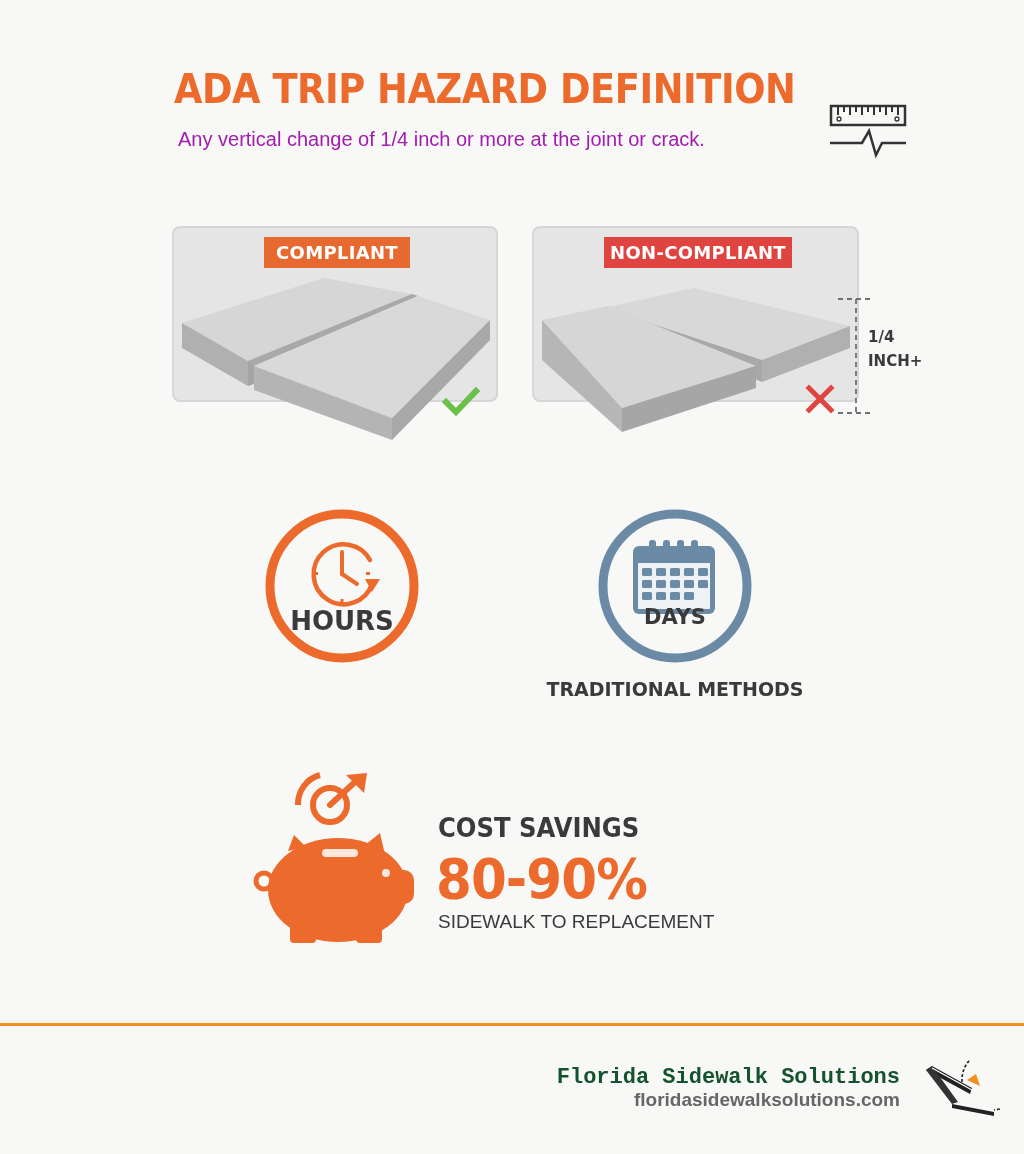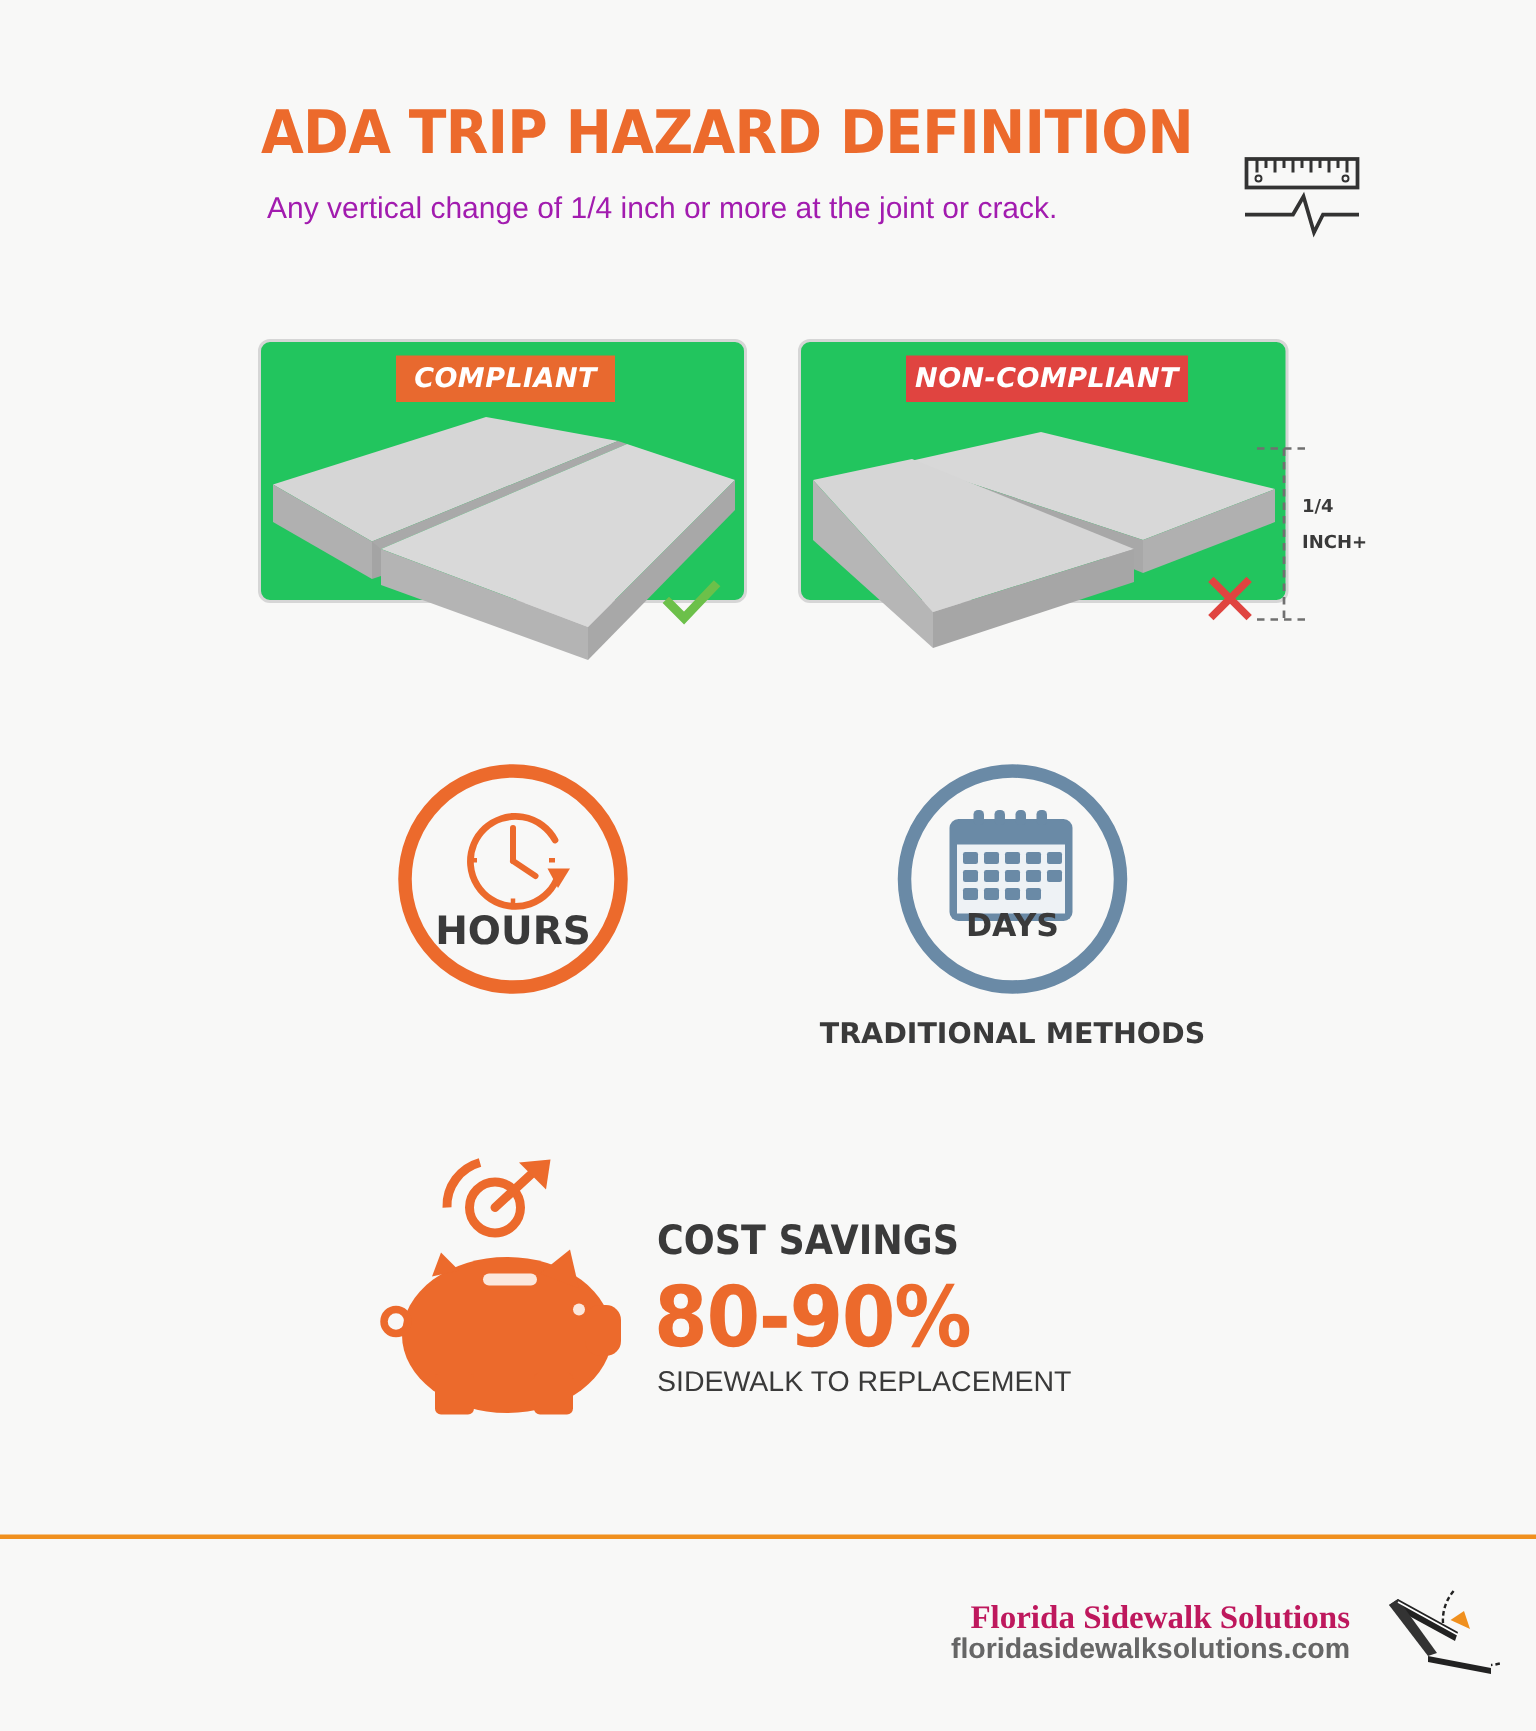--- a/index.html
+++ b/index.html
@@ -13,36 +13,36 @@
     transform: scaleX(0.92); transform-origin: left center;
   }
   .subtitle {
     position: absolute; left: 178px; top: 128px;
     font-family: "Liberation Sans", sans-serif; font-size: 20px; color: #a21caf;
   }
   .ruler-icon { position: absolute; left: 828px; top: 103px; width: 80px; height: 58px; }
 
   .panel {
     position: absolute; top: 226px; height: 176px;
-    border: 2px solid #d6d6d6; border-radius: 8px; background: #22c55e; font-style: italic;
+    border: 2px solid #d6d6d6; border-radius: 8px; background: #e5e5e5;
   }
   .panel.compliant { left: 172px; width: 326px; }
   .panel.noncompliant { left: 532px; width: 327px; }
   .panel-badge {
     position: absolute; top: 9px; height: 31px; line-height: 31px;
     color: #fff; font-family: "DejaVu Sans", sans-serif; font-weight: bold; font-size: 18px;
     text-align: center; letter-spacing: 0.3px;
   }
   .compliant .panel-badge { left: 90px; width: 146px; background: #e8692f; }
   .noncompliant .panel-badge { left: 70px; width: 188px; background: #e04440; }
   .slab-svg { position: absolute; left: 0; top: 0; }
 
   .measure-label {
     position: absolute; left: 868px; top: 325px;
-    font-family: "DejaVu Sans", sans-serif; font-weight: bold; font-size: 12px; color: #3a3a3a;
+    font-family: "DejaVu Sans", sans-serif; font-weight: bold; font-size: 15px; color: #3a3a3a;
     line-height: 24px;
   }
   .measure-svg { position: absolute; left: 836px; top: 290px; }
 
   .stat { position: absolute; top: 506px; text-align: center; }
   .stat.hours { left: 222px; width: 240px; }
   .stat.days { left: 540px; width: 270px; }
   .stat-circle { position: relative; margin: 0 auto; width: 160px; height: 160px; }
   .stat-circle svg { position: absolute; left: 0; top: 0; }
   .stat-word {
@@ -68,21 +68,21 @@
     transform: scaleX(0.92); transform-origin: left center; letter-spacing: -1px;
   }
   .savings-note {
     position: absolute; left: 438px; top: 911px;
     font-family: "Liberation Sans", sans-serif; font-size: 19px; color: #3a3a3a;
   }
 
   .footer-rule { position: absolute; left: 0; top: 1023px; width: 1024px; height: 3px; background: #f0901e; }
   .brand-name {
     position: absolute; right: 124px; top: 1065px;
-    font-family: Liberation Serif, serif; font-weight: bold; font-size: 22px; color: #be185d;
+    font-family: Liberation Mono, monospace; font-weight: bold; font-size: 22px; color: #14532d;
   }
   .brand-url {
     position: absolute; right: 124px; top: 1089px;
     font-family: "Liberation Sans", sans-serif; font-size: 19px; color: #666; font-weight: bold;
   }
   .brand-logo { position: absolute; left: 922px; top: 1060px; }
 </style>
 </head>
 <body>
 

